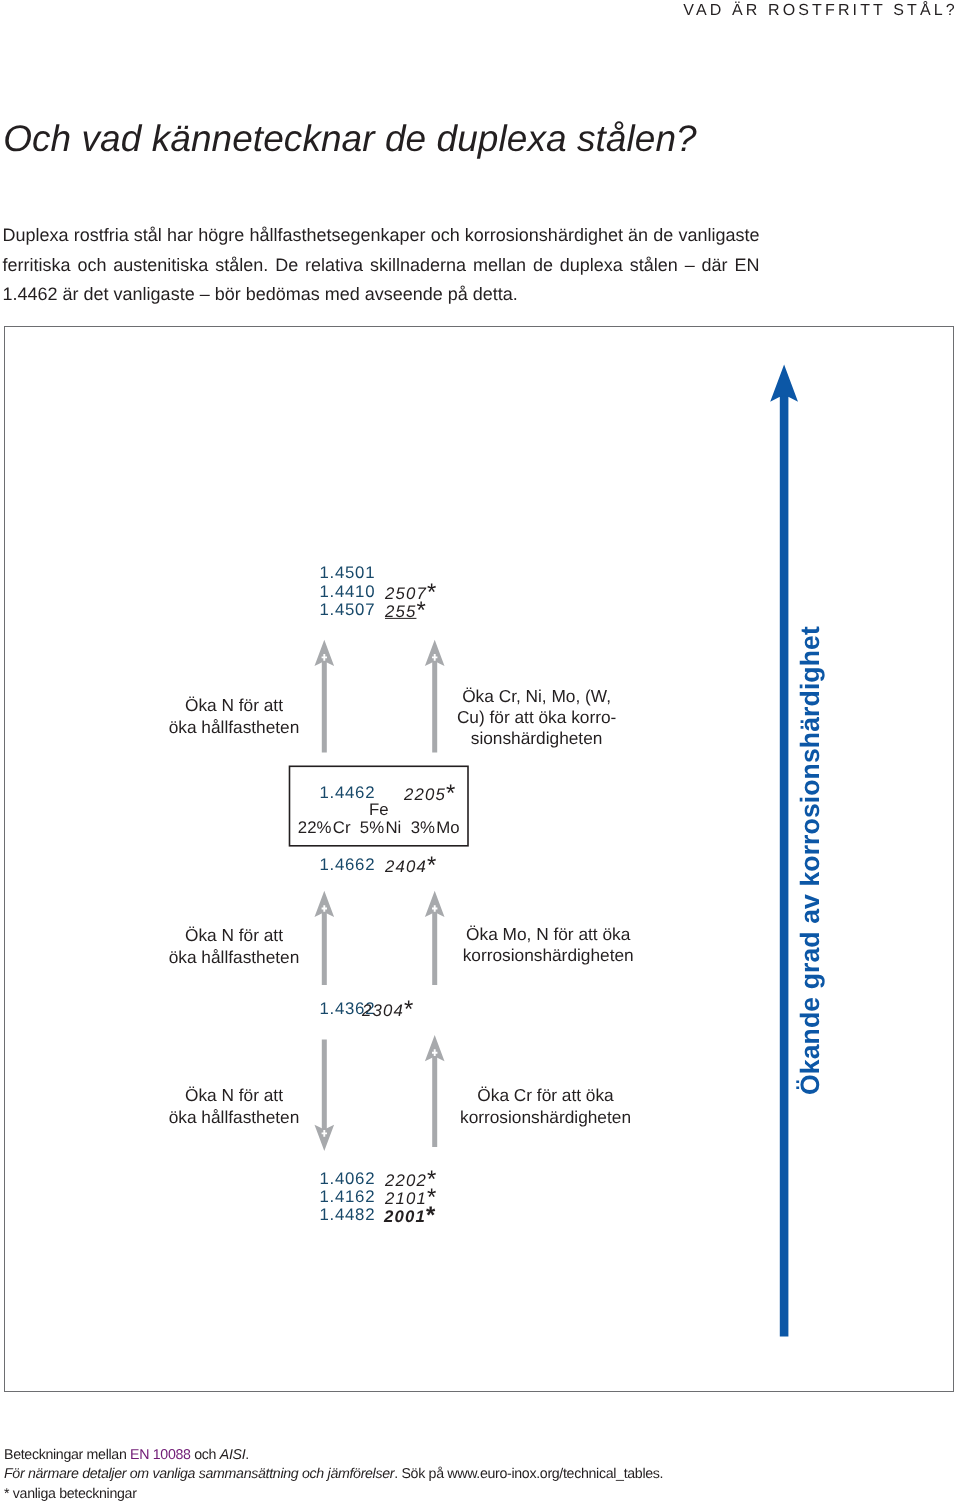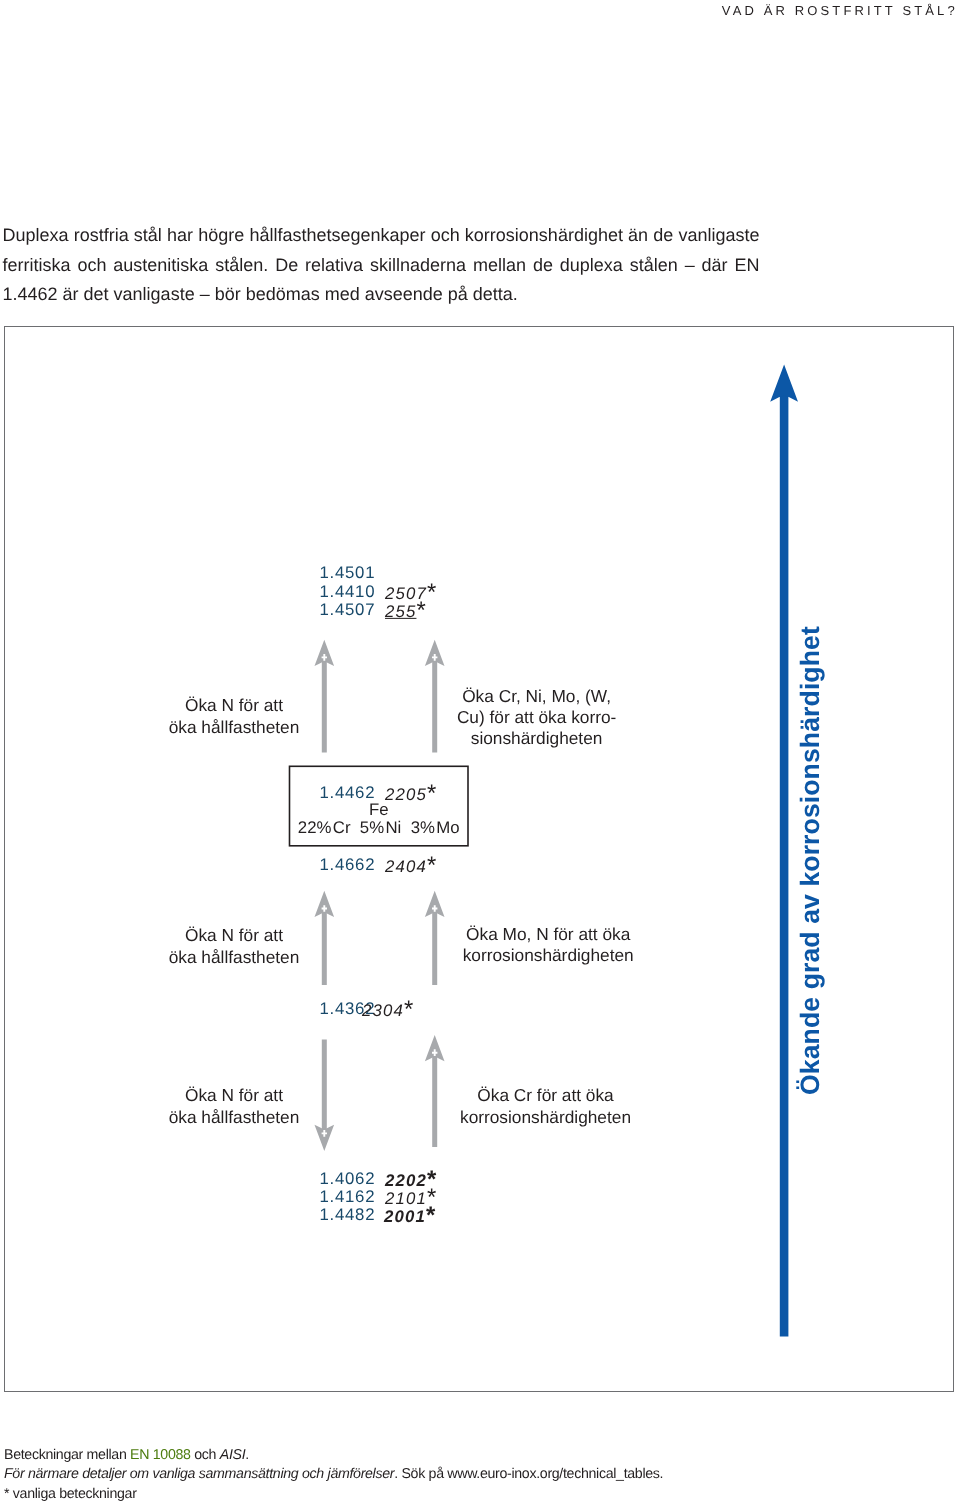--- a/index.html
+++ b/index.html
@@ -2,49 +2,50 @@
 <html><head>
 <meta charset="utf-8">
 <title>Och vad kännetecknar de duplexa stålen?</title>
 <style>
   html,body{margin:0;padding:0;background:#ffffff;}
   *{-webkit-font-smoothing:antialiased;text-rendering:geometricPrecision;}
   body{width:960px;height:1503px;position:relative;overflow:hidden;
        font-family:"Liberation Sans",sans-serif;color:#231f20;}
   .pg{position:absolute;left:0;top:0;width:960px;height:1503px;}
 
-  #runhead{position:absolute;right:2.2px;top:1.5px;font-size:13px;letter-spacing:3.13px;
+  #runhead{position:absolute;right:2.2px;top:1.5px;font-size:16px;letter-spacing:3.13px;
            color:#231f20;white-space:nowrap;line-height:18px;}
   #title{position:absolute;left:3.2px;top:116.3px;font-size:37px;font-style:italic;letter-spacing:0.06px;
          color:#231f20;white-space:nowrap;font-weight:400;line-height:46px;
          transform-origin:0 0;}
   #intro{position:absolute;left:2.5px;top:221px;width:757px;font-size:18px;
          line-height:29.7px;text-align:justify;color:#231f20;}
   #frame{position:absolute;left:4px;top:326px;width:950px;height:1066px;
          border:1.6px solid #6d6e71;box-sizing:border-box;}
   #footer{position:absolute;left:4px;top:0px;font-size:14.2px;letter-spacing:-0.32px;color:#231f20;}
   #footer>div{position:absolute;left:0;white-space:nowrap;line-height:0;transform:translateY(-0.3055em);}
   .ital{font-style:italic;text-align:right;}
-  .blu{color:#4d7c0f;}
+  .blu{color:#701a75;}
   svg text{font-family:"Liberation Sans",sans-serif;}
   .axislabel{letter-spacing:0.1px;}
 
   
   .grp{position:absolute;font-size:16.8px;white-space:nowrap;}
   .grp .en{color:#18496a;position:absolute;top:0;text-align:right;white-space:nowrap;line-height:0;transform:translateY(-0.3055em);letter-spacing:0.72px;}
   .grp .ai{color:#231f20;font-style:italic;position:absolute;top:0;text-align:left;white-space:nowrap;line-height:0;transform:translateY(-0.3055em);letter-spacing:1.15px;}
   .lbl{position:absolute;font-size:17.3px;color:#231f20;text-align:center;white-space:nowrap;line-height:0;transform:translateY(-0.3055em);}
   .ast{font-style:normal;font-size:1.42em;display:inline-block;vertical-align:baseline;position:relative;top:0.045em;letter-spacing:0;}
   .boxtxt{position:absolute;text-align:center;font-size:16.8px;color:#231f20;white-space:pre;line-height:0;transform:translateY(-0.3055em);}
 </style>
 </head>
 <body>
 
 <div class="pg">
   <div id="runhead">VAD ÄR ROSTFRITT STÅL?</div>
+  <div id="title">Och vad kännetecknar de duplexa stålen?</div>
   <div id="intro">Duplexa rostfria stål har högre hållfasthetsegenkaper och korrosionshärdighet än de vanligaste ferritiska och austenitiska stålen. De relativa skillnaderna mellan de duplexa stålen – där EN 1.4462 är det vanligaste – bör bedömas med avseende på detta.</div>
   <div id="frame"></div>
   <svg id="diagram" width="960" height="1503" viewBox="0 0 960 1503" style="position:absolute;left:0;top:0;" xmlns="http://www.w3.org/2000/svg">
     <defs>
       <g id="ghead">
         <path d="M0,-13.15 L9.8,13.15 L4.6,10.6 L2.2,9.4 L0,8.85 L-2.2,9.4 L-4.6,10.6 L-9.8,13.15 Z"></path>
         <path d="M-0.95,-0.8 v-2.35 h1.9 v2.35 h1.75 v1.95 h-1.75 v2.35 h-1.9 v-2.35 h-1.75 v-1.95 Z" fill="#ffffff" transform="translate(0,4.35)"></path>
       </g>
     </defs>
 
@@ -104,33 +105,33 @@
       <div class="grp" style="left: 0px; top: 869.8px; width: 960px; height: 0px;">
         <div class="en" style="right: 584.8px;">1.4662</div>
         <div class="ai" style="left: 385px;"><span>2404</span><span class="ast">*</span></div>
       </div>
       <div class="grp" style="left: 0px; top: 1013.8px; width: 960px; height: 0px;">
         <div class="en" style="right: 584.8px;">1.4362</div>
         <div class="ai" style="left: 362px;"><span>2304</span><span class="ast">*</span></div>
       </div>
       <div class="grp" style="left: 0px; top: 1184.2px; width: 960px; height: 0px;">
         <div class="en" style="right: 584.8px;">1.4062</div>
-        <div class="ai" style="left: 385px; font-weight: bold;"><span>2202</span><span class="ast">*</span></div>
+        <div class="ai" style="left: 385px;"><span>2202</span><span class="ast">*</span></div>
       </div>
       <div class="grp" style="left: 0px; top: 1202.1px; width: 960px; height: 0px;">
         <div class="en" style="right: 584.8px;">1.4162</div>
         <div class="ai" style="left: 385px;"><span>2101</span><span class="ast">*</span></div>
       </div>
       <div class="grp" style="left: 0px; top: 1220px; width: 960px; height: 0px;">
         <div class="en" style="right: 584.8px;">1.4482</div>
         <div class="ai" style="left: 384px; font-weight: bold;"><span>2001</span><span class="ast">*</span></div>
       </div>
       <div class="grp" style="left: 0px; top: 798px; width: 960px; height: 0px;">
         <div class="en" style="right: 584.8px;">1.4462</div>
-        <div class="ai" style="left: 385px;"><span>2205</span><span class="ast">*</span></div>
+        <div class="ai" style="left: 404px;"><span>2205</span><span class="ast">*</span></div>
       </div>
       <div class="boxtxt" style="left: 289.5px; top: 814.5px; width: 178.5px; height: 0px;">Fe</div>
       <div class="boxtxt" style="left: 289.5px; top: 832.7px; width: 178.5px; height: 0px;">22% Cr  5% Ni  3% Mo</div>
       <div class="lbl" style="left: 34px; width: 400px; top: 709.9px; height: 0px;">Öka N för att</div>
       <div class="lbl" style="left: 34px; width: 400px; top: 732px; height: 0px;">öka hållfastheten</div>
       <div class="lbl" style="left: 34px; width: 400px; top: 940px; height: 0px;">Öka N för att</div>
       <div class="lbl" style="left: 34px; width: 400px; top: 962.1px; height: 0px;">öka hållfastheten</div>
       <div class="lbl" style="left: 34px; width: 400px; top: 1100.3px; height: 0px;">Öka N för att</div>
       <div class="lbl" style="left: 34px; width: 400px; top: 1122.4px; height: 0px;">öka hållfastheten</div>
       <div class="lbl" style="left: 336.6px; width: 400px; top: 700.6px; height: 0px;">Öka Cr, Ni, Mo, (W,</div>

